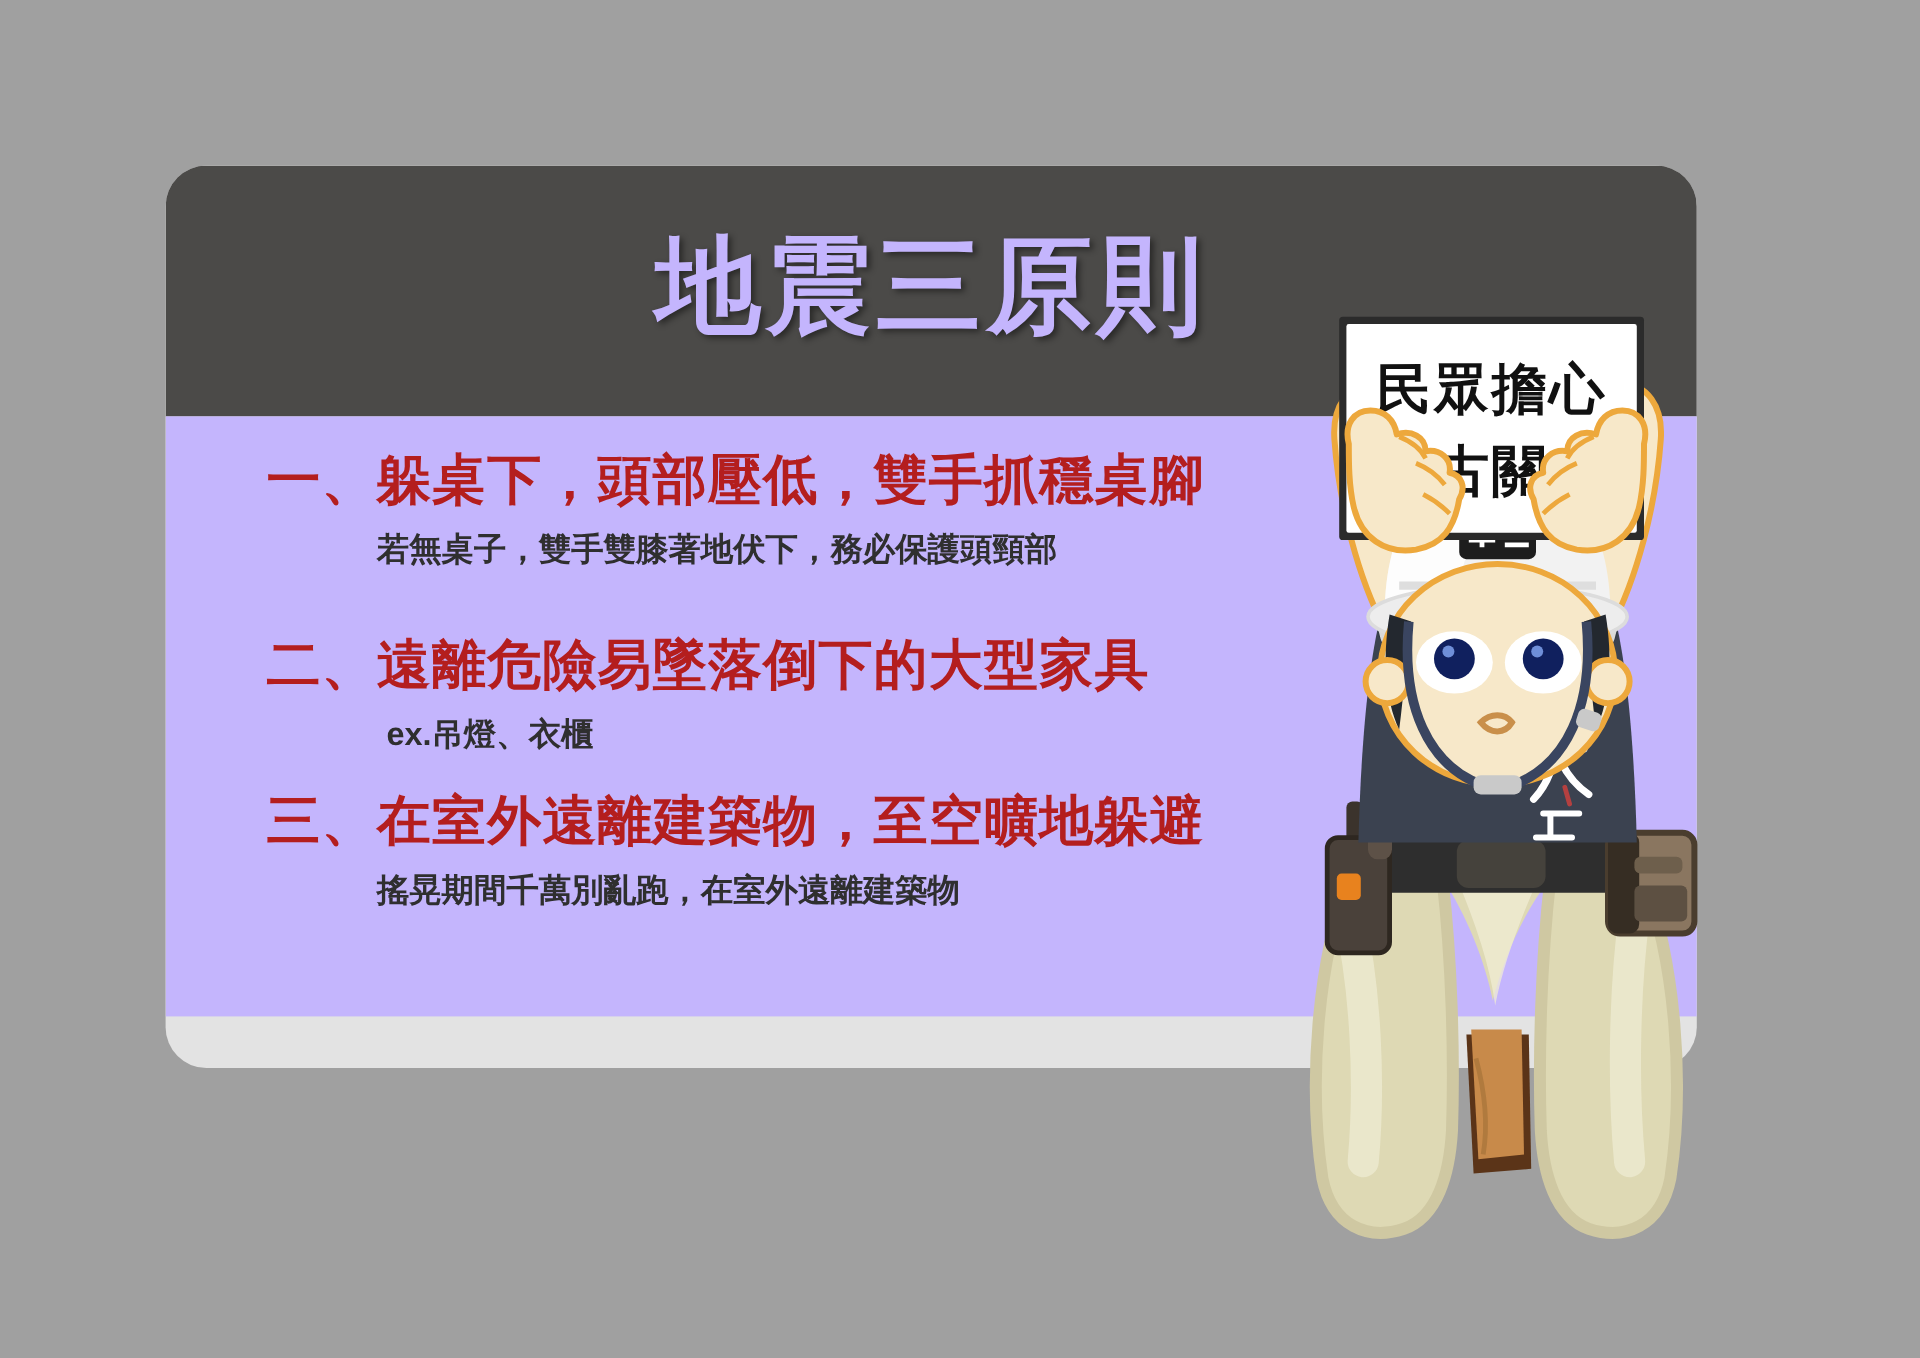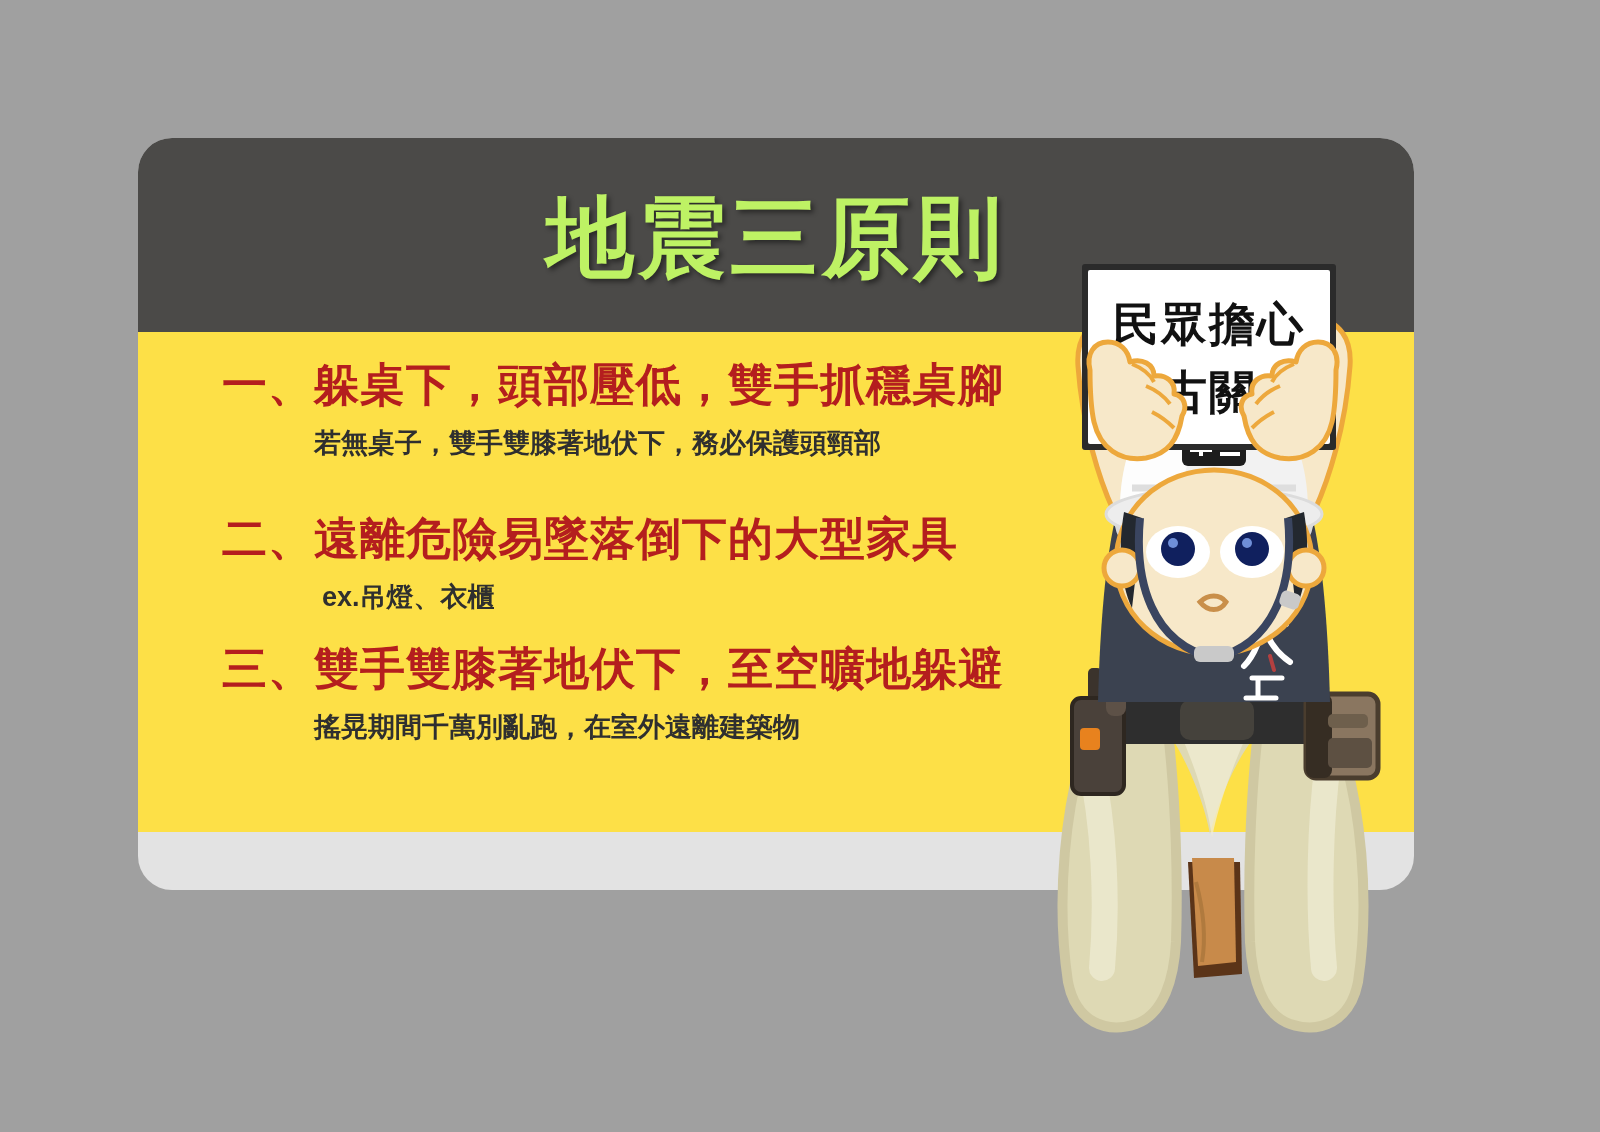--- a/index.html
+++ b/index.html
@@ -39,33 +39,33 @@
   .card-header {
     position: absolute;
     left: 0; top: 0;
     width: 100%;
     height: 209px;
     background: #4b4a48;
   }
   .card-body {
     position: absolute;
     left: 0;
-    top: 194px;
+    top: 209px;
     width: 100%;
     height: 500px;
-    background: #fde047;
+    background: #c4b5fd;
   }
 
   .title {
     position: absolute;
     left: 0;
     top: 48px;
     width: 1276px;
     text-align: center;
-    color: #bef264;
+    color: #c4b5fd;
     font-size: 88px;
     line-height: 104px;
     font-weight: 700;
     letter-spacing: 4px;
     text-shadow: 3px 3px 5px rgba(0,0,0,0.45);
     white-space: nowrap;
   }
 
   
   .principles {
@@ -98,21 +98,21 @@
   }
   .p-sub.indent-sm { padding-left: 100px; }
 
   
   .principle.r1 { margin-bottom: 44px; }
   .principle.r2 { margin-bottom: 20px; }
 
   
   .character {
     position: absolute;
-    left: 1028px;
+    left: 1062px;
     top: 262px;
     width: 370px;
     height: 775px;
   }
   .character svg { display: block; }
 
   .sign-text-line {
     font-family: "Liberation Sans", "DejaVu Sans", sans-serif;
     font-weight: 700;
     fill: #111111;
@@ -138,21 +138,21 @@
           <div class="p-head">一、躲桌下，頭部壓低，雙手抓穩桌腳</div>
           <div class="p-sub">若無桌子，雙手雙膝著地伏下，務必保護頭頸部</div>
         </div>
 
         <div class="principle r2">
           <div class="p-head">二、遠離危險易墜落倒下的大型家具</div>
           <div class="p-sub indent-sm">ex.吊燈、衣櫃</div>
         </div>
 
         <div class="principle r3">
-          <div class="p-head">三、雙手雙膝著地伏下，至空曠地躲避</div>
+          <div class="p-head">三、在室外遠離建築物，至空曠地躲避</div>
           <div class="p-sub">搖晃期間千萬別亂跑，在室外遠離建築物</div>
         </div>
 
       </div>
     </div>
   </div>
 
   <div class="character">
     <svg width="370" height="775" viewBox="0 0 370 775" xmlns="http://www.w3.org/2000/svg">
 

